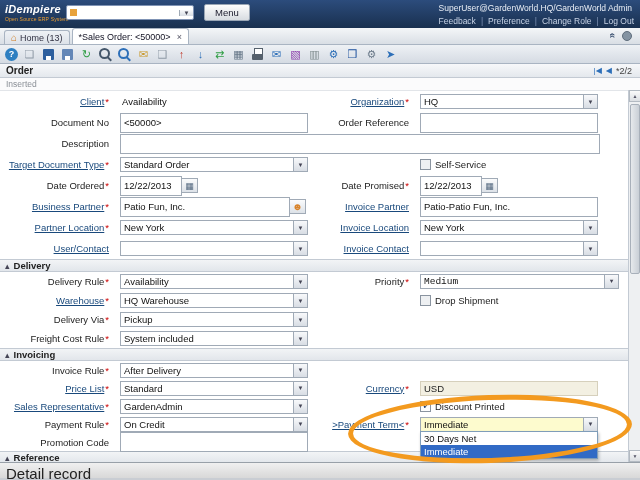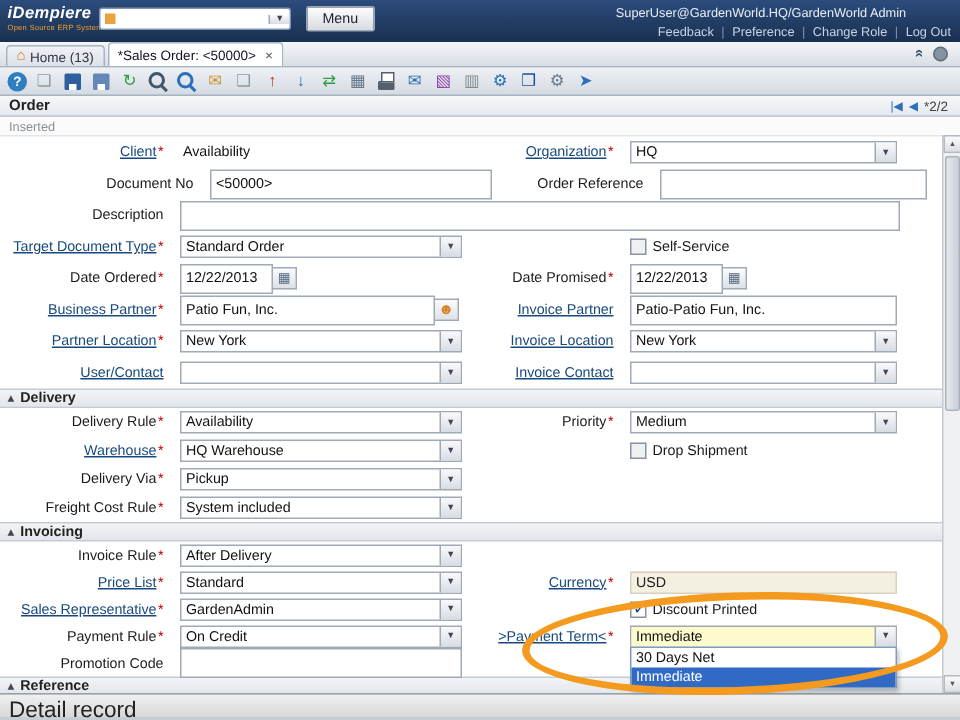--- a/index.html
+++ b/index.html
@@ -11,21 +11,21 @@
   .topbar{position:absolute;top:0;left:0;width:640px;height:28px;background:linear-gradient(#2c4c7c,#19304f);}
   .logo{position:absolute;left:5px;top:4px;line-height:1;}
   .logo-title{color:#fff;font-size:11px;font-weight:bold;font-style:italic;letter-spacing:.3px;}
   .logo-sub{color:#f0a030;font-size:5px;margin-top:2px;letter-spacing:.2px;}
   .gsearch{position:absolute;left:66px;top:5px;width:128px;height:15px;background:#fff;border:1px solid #7f93b5;border-radius:2px;display:flex;align-items:center;overflow:hidden;}
   .gsearch-ico{width:7px;height:7px;background:#e8a33d;margin:0 3px;flex:none;}
   .gsearch input{flex:1;border:none;outline:none;font-size:9px;min-width:0;font-family:inherit;}
   .menu-btn{position:absolute;left:204px;top:4px;height:17px;padding:0 10px;background:linear-gradient(#fdfdfd,#d8dce1);border:1px solid #9aa6b5;border-radius:2px;font-size:9.5px;color:#223;font-family:inherit;cursor:pointer;}
   .top-right{position:absolute;right:6px;top:3px;text-align:left;}
   .user-label{color:#e9eef6;font-size:8.5px;}
-  .top-links{margin-top:3px;font-size:8.5px;color:#c7d3e6;display:flex;gap:5px;justify-content:flex-end;align-items:center;margin-left:28px;}
+  .top-links{margin-top:3px;font-size:8.5px;color:#c7d3e6;display:flex;gap:5px;justify-content:flex-end;align-items:center;}
   .toplink{cursor:pointer;}
   .lnk-sep{color:#7f93b5;}
 
   
   .tabbar{position:absolute;top:28px;left:0;width:640px;height:17px;background:linear-gradient(#f4f6f8,#d9dee5);border-bottom:1px solid #a9b4c2;display:flex;align-items:flex-end;padding:0 4px;}
   .tab-strip{display:flex;align-items:flex-end;}
   .tab{display:inline-flex;align-items:center;height:14px;padding:0 6px;margin-right:2px;border:1px solid #a9b4c2;border-bottom:none;border-radius:3px 3px 0 0;background:linear-gradient(#eef1f5,#dde2e9);font-size:9px;color:#334;cursor:pointer;white-space:nowrap;}
   .tab.active{background:#fff;height:16px;color:#112;}
   .home-ico::before{content:"⌂";color:#d07818;font-size:10px;margin-right:3px;}
   .tab-close{margin-left:6px;color:#556;font-size:9px;}
@@ -189,21 +189,21 @@
           <span class="fplain">Availability</span>
         </div>
         <div class="rl"><span class="flabel link">Organization</span><span class="req">*</span></div>
         <div class="rf">
           <span class="fsel" style="width: 178px;">
             <span class="val">HQ</span>
             <span class="ddb"></span>
           </span>
         </div>
       </div>
-      <div class="frow" style="height: 21px; margin-left: 20px;">
+      <div class="frow" style="height: 21px;">
         <div class="lc"><span class="flabel">Document No</span></div>
         <div class="lf">
           <span class="fwrap">
             <input class="finput" value="&lt;50000&gt;" style="width: 188px;">
           </span>
         </div>
         <div class="rl"><span class="flabel">Order Reference</span></div>
         <div class="rf">
           <span class="fwrap">
             <input class="finput" value="" style="width: 178px;">
@@ -302,21 +302,21 @@
       <div class="frow" style="height: 19px;">
         <div class="lc"><span class="flabel">Delivery Rule</span><span class="req">*</span></div>
         <div class="lf">
           <span class="fsel" style="width: 188px;">
             <span class="val">Availability</span>
             <span class="ddb"></span>
           </span>
         </div>
         <div class="rl"><span class="flabel">Priority</span><span class="req">*</span></div>
         <div class="rf">
-          <span class="fsel" style="width: 178px;">
+          <span class="fsel" style="width: 199px; font-family: Liberation Mono, monospace;">
             <span class="val">Medium</span>
             <span class="ddb"></span>
           </span>
         </div>
       </div>
       <div class="frow" style="height: 19px;">
         <div class="lc"><span class="flabel link">Warehouse</span><span class="req">*</span></div>
         <div class="lf">
           <span class="fsel" style="width: 188px;">
             <span class="val">HQ Warehouse</span>

